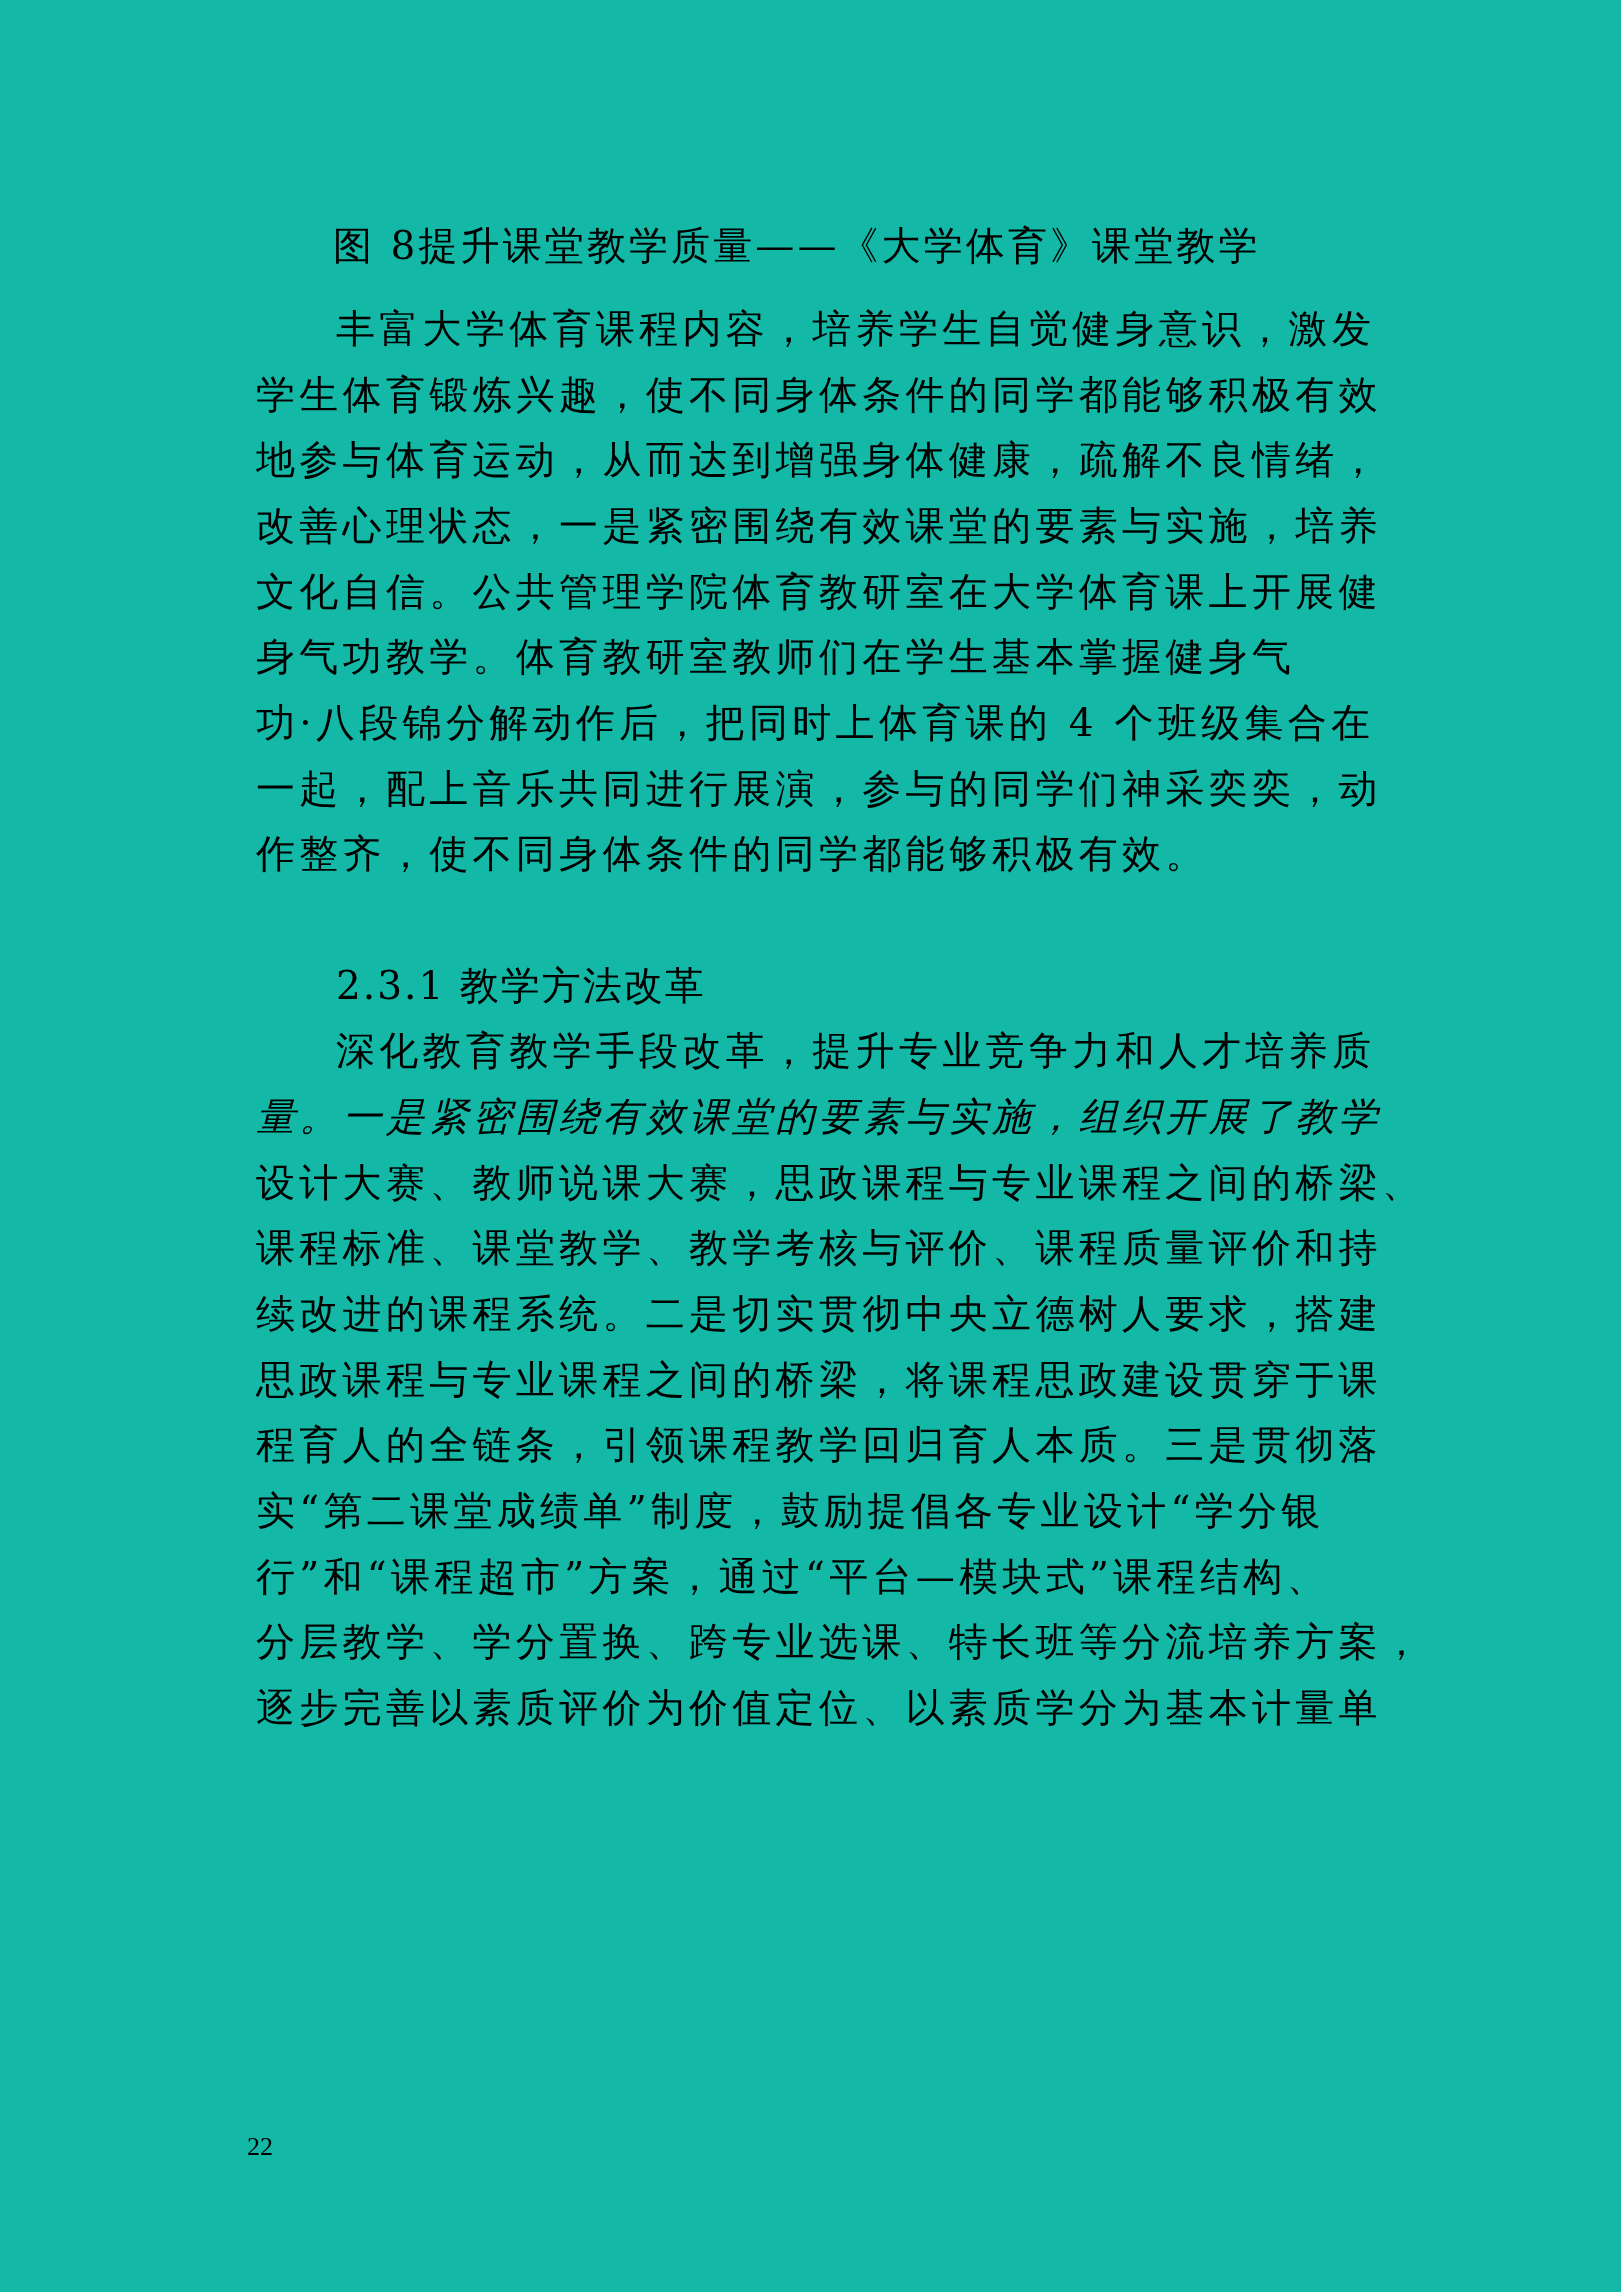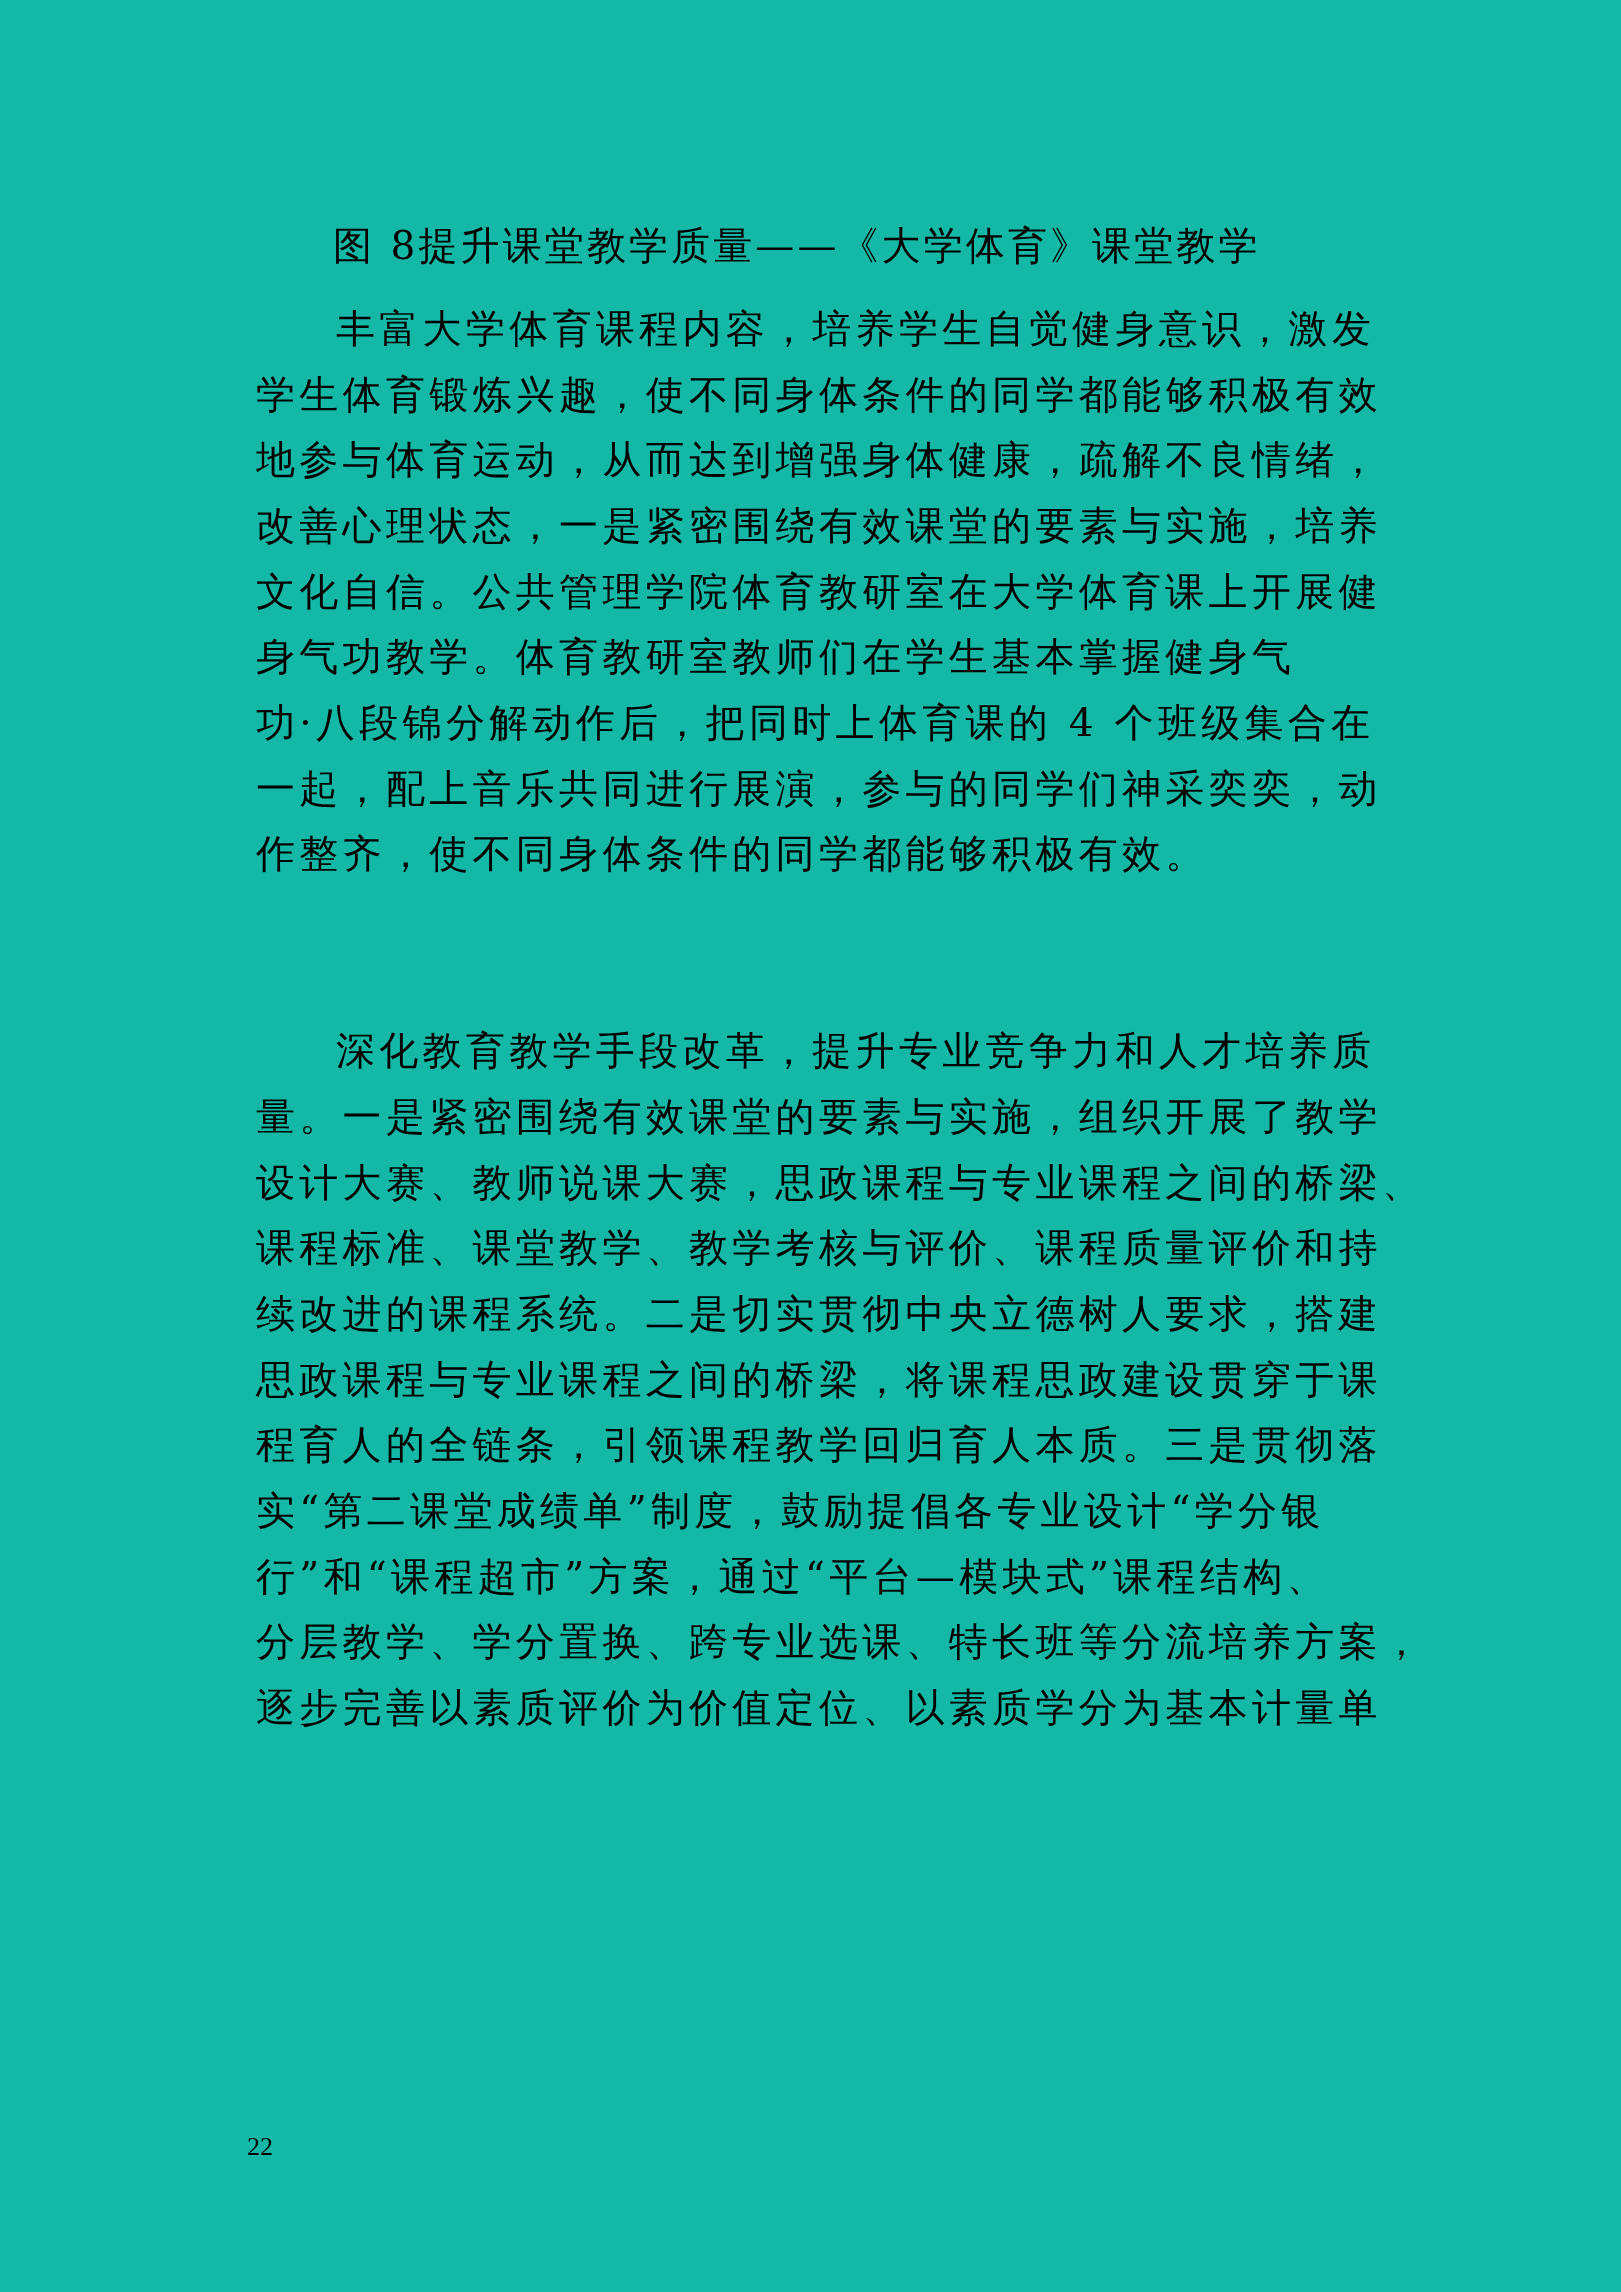--- a/index.html
+++ b/index.html
@@ -26,24 +26,25 @@
     <div class="line" style="top:362px;">学生体育锻炼兴趣，使不同身体条件的同学都能够积极有效</div>
     <div class="line" style="top:427px;">地参与体育运动，从而达到增强身体健康，疏解不良情绪，</div>
     <div class="line" style="top:493px;">改善心理状态，一是紧密围绕有效课堂的要素与实施，培养</div>
     <div class="line" style="top:559px;">文化自信。公共管理学院体育教研室在大学体育课上开展健</div>
     <div class="line" style="top:624px;">身气功教学。体育教研室教师们在学生基本掌握健身气</div>
     <div class="line" style="top:690px;">功·八段锦分解动作后，把同时上体育课的 4 个班级集合在</div>
     <div class="line" style="top:756px;">一起，配上音乐共同进行展演，参与的同学们神采奕奕，动</div>
     <div class="line" style="top:821px;">作整齐，使不同身体条件的同学都能够积极有效。</div>
   </div>
 
+  <div class="line indent heading" style="top:953px;">2.3.1 教学方法改革</div>
 
   <div>
     <div class="line indent" style="top:1018px;">深化教育教学手段改革，提升专业竞争力和人才培养质</div>
-    <div class="line" style="top:1084px;">量。一是紧密围绕有效课堂的要素与实施，组织开展了教学</div>
+    <div class="line" style="top:1084px;font-style:italic;">量。一是紧密围绕有效课堂的要素与实施，组织开展了教学</div>
     <div class="line" style="top:1150px;">设计大赛、教师说课大赛，思政课程与专业课程之间的桥梁、</div>
     <div class="line" style="top:1215px;">课程标准、课堂教学、教学考核与评价、课程质量评价和持</div>
     <div class="line" style="top:1281px;">续改进的课程系统。二是切实贯彻中央立德树人要求，搭建</div>
     <div class="line" style="top:1347px;">思政课程与专业课程之间的桥梁，将课程思政建设贯穿于课</div>
     <div class="line" style="top:1412px;">程育人的全链条，引领课程教学回归育人本质。三是贯彻落</div>
     <div class="line" style="top:1478px;">实“第二课堂成绩单”制度，鼓励提倡各专业设计“学分银</div>
     <div class="line" style="top:1544px;">行”和“课程超市”方案，通过“平台—模块式”课程结构、</div>
     <div class="line" style="top:1609px;">分层教学、学分置换、跨专业选课、特长班等分流培养方案，</div>
     <div class="line" style="top:1675px;">逐步完善以素质评价为价值定位、以素质学分为基本计量单</div>
   </div>

